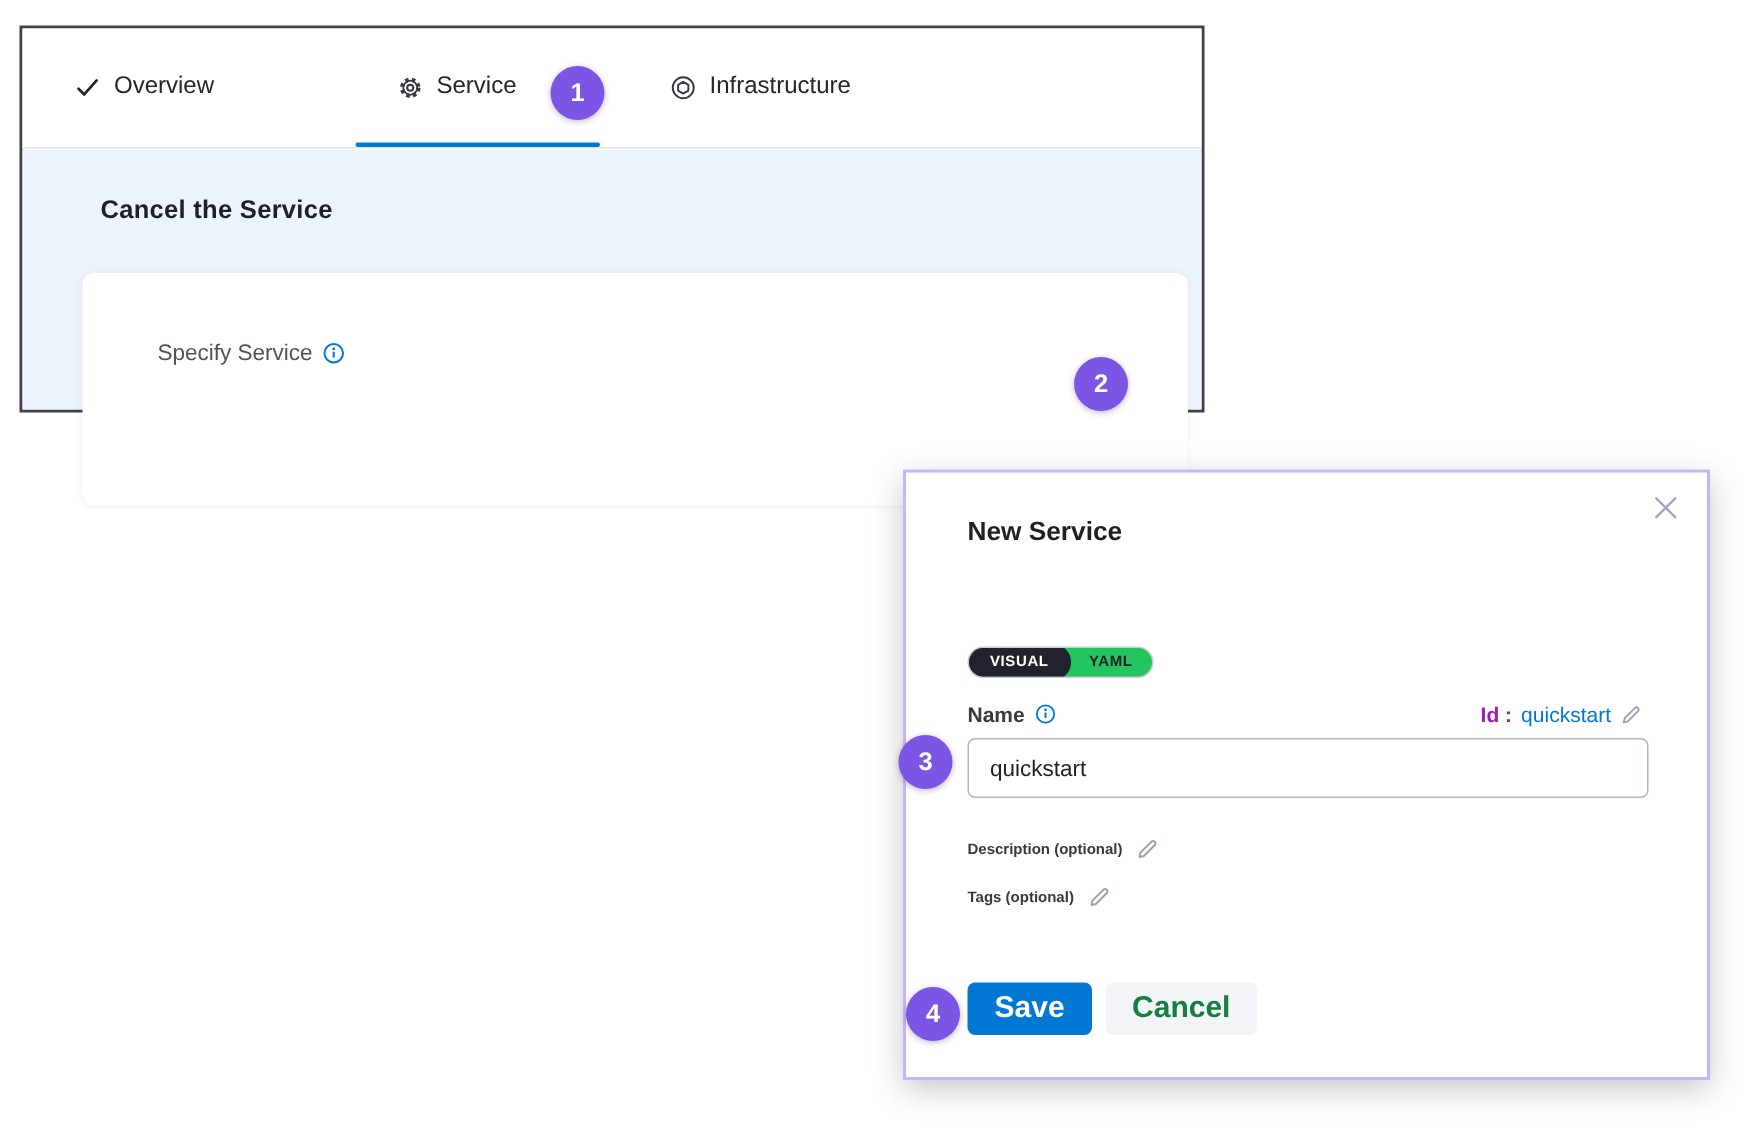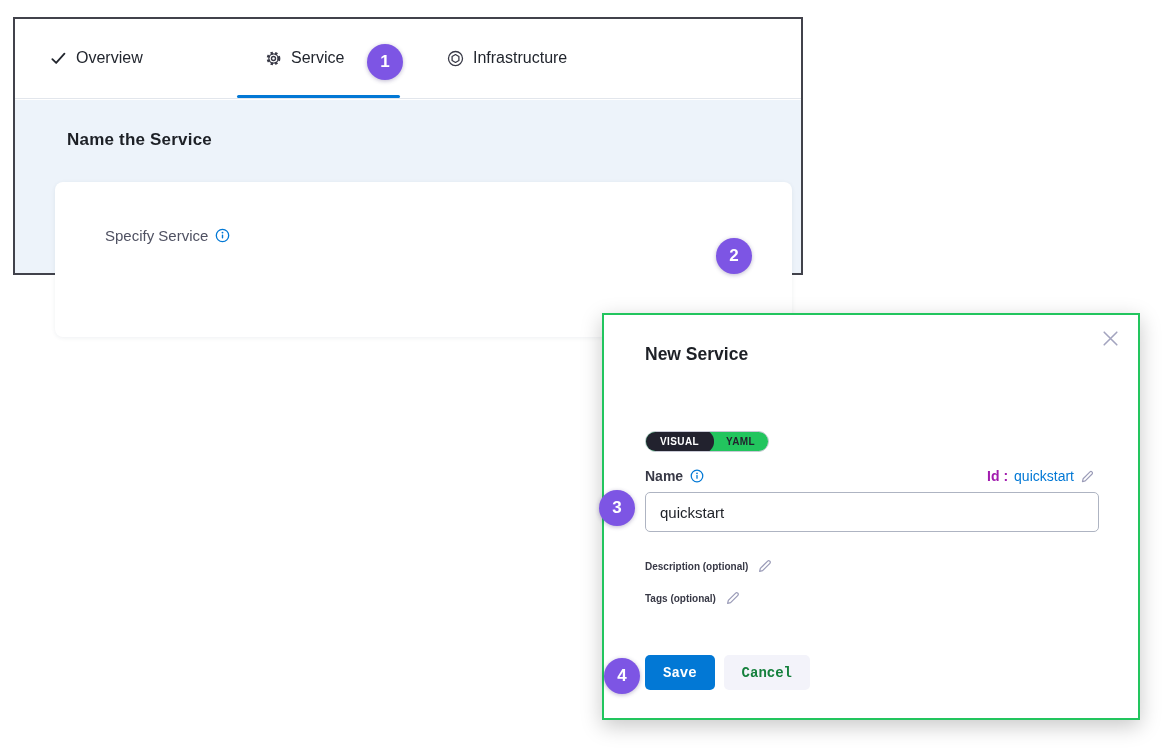--- a/index.html
+++ b/index.html
@@ -64,21 +64,21 @@
     justify-content:center; cursor:pointer;
   }
   .new-service-link {
     margin-left:41px; color:#0b79d0; font-size:15.5px; font-weight:700;
     cursor:pointer; text-decoration:none;
   }
 
   
   .modal {
     position:absolute; left:602px; top:313px; width:538px; height:407px;
-    background:#ffffff; border:2px solid #22c55e;
+    background:#ffffff; border:2px solid #c4b5fd;
     box-shadow:0 6px 20px rgba(0,0,0,.22); z-index:5;
   }
   .modal-close {
     position:absolute; right:16px; top:11px; width:24px; height:24px;
     display:flex; align-items:center; justify-content:center; cursor:pointer;
   }
   .modal-title {
     position:absolute; left:41px; top:29px; font-size:17.5px; font-weight:700;
     color:#1d2026;
   }
@@ -116,23 +116,23 @@
   .field-link-row {
     position:absolute; left:41px; display:flex; align-items:center; gap:9px;
     font-size:10px; font-weight:600; color:#383946;
   }
   .row-description { top:243px; }
   .row-tags { top:275px; }
   .btn-row {
     position:absolute; left:41px; top:340px; display:flex; gap:9px;
   }
   .btn {
-    height:35px; border:none; border-radius:5px; font-size:14px;
+    height:35px; border:none; border-radius:5px; font-size:20px;
     font-weight:600; cursor:pointer; padding:0 18px;
-    font-family:Liberation Mono, monospace;
+    font-family:Liberation Sans, sans-serif;
   }
   .btn-save { background:#0278d5; color:#ffffff; }
   .btn-cancel { background:#f3f3fa; color:#15803d; }
 
   
   .badge {
     position:absolute; width:36px; height:36px; border-radius:50%;
     background:#7d55e4; color:#ffffff; font-size:17px; font-weight:700;
     display:flex; align-items:center; justify-content:center; z-index:10;
     box-shadow:0 1px 4px rgba(40,20,100,.3);
@@ -180,21 +180,21 @@
         </svg>
       </span>
       <span>Infrastructure</span>
     </div>
 
 
     <div class="tab-underline"></div>
   </div>
 
   <div class="content">
-    <div class="about-heading">Name the Service</div>
+    <div class="about-heading">Cancel the Service</div>
 
     <div class="card">
       <div class="specify-label">
         <span>Specify Service</span>
         <span class="icon">
           <svg width="15" height="15" viewBox="0 0 16 16">
             <circle cx="8" cy="8" r="6.6" fill="none" stroke="#0278d5" stroke-width="1.4"></circle>
             <circle cx="8" cy="4.9" r="1" fill="#0278d5"></circle>
             <rect x="7.25" y="6.8" width="1.5" height="4.4" rx=".7" fill="#0278d5"></rect>
           </svg>

